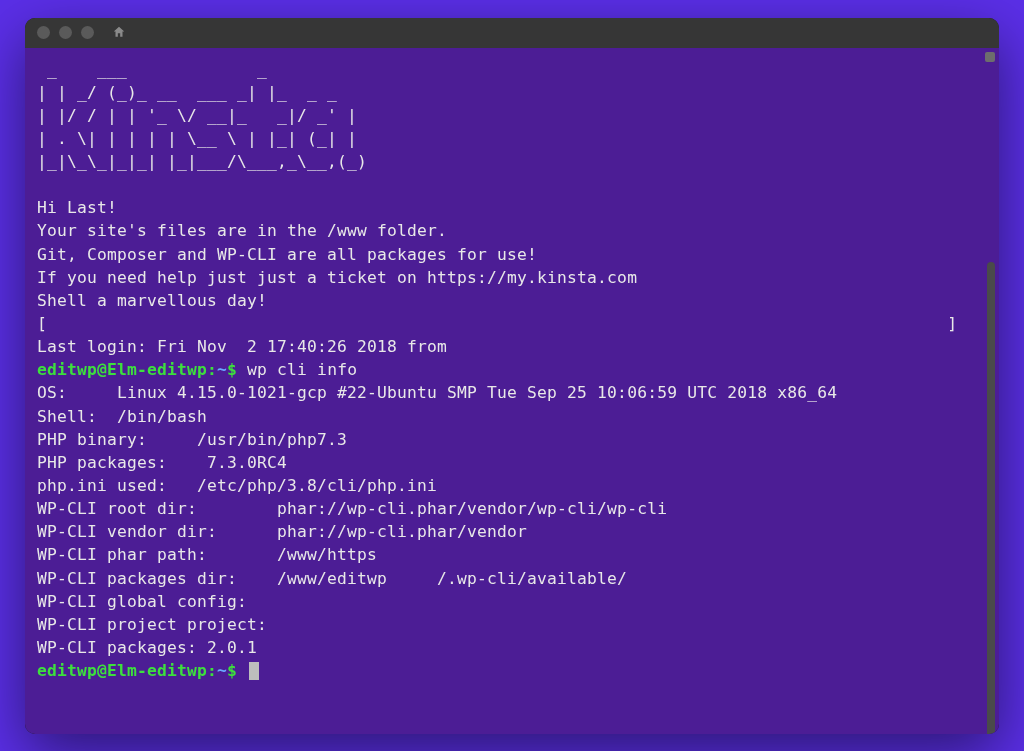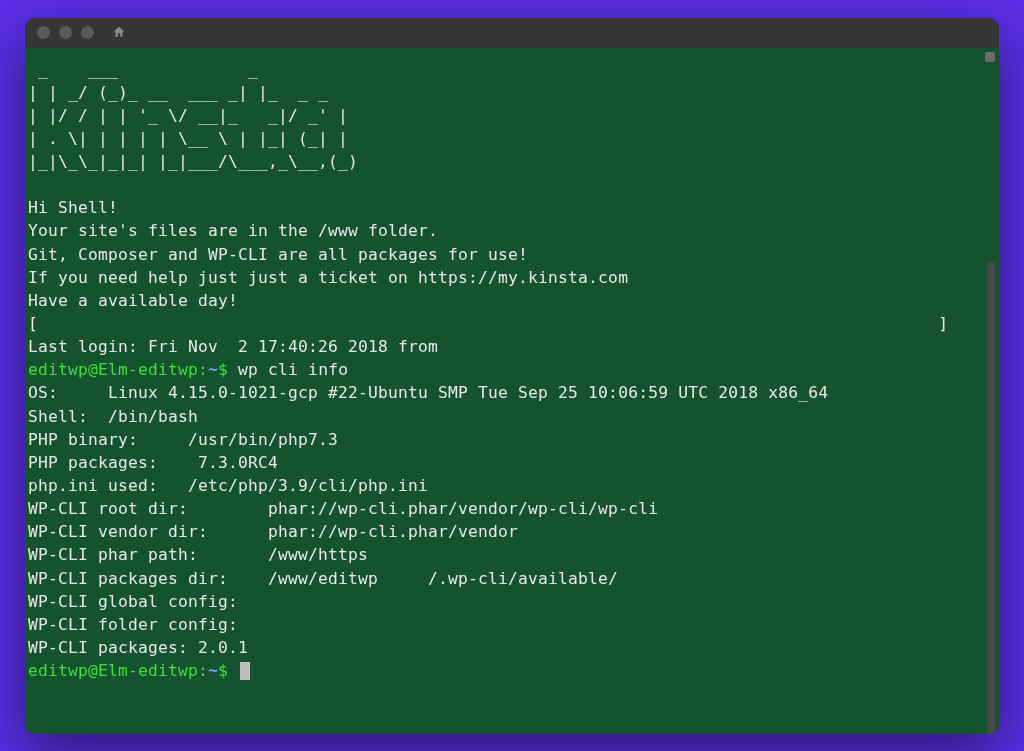--- a/index.html
+++ b/index.html
@@ -49,23 +49,23 @@
     background: #5a5a5a;
   }
   .home-icon {
     margin-left: 10px;
     color: #8a8a8a;
     font-size: 14px;
     line-height: 1;
   }
   .terminal-body {
     flex: 1;
-    background: #14532d;
+    background: #4c1d95;
     color: #e8e8e8;
-    padding: 10px 16px 10px 3px;
+    padding: 10px 16px 10px 12px;
     font-size: 16.3px;
     line-height: 1.42;
     white-space: pre;
     letter-spacing: 0.2px;
     font-weight: 500;
     position: relative;
     overflow: hidden;
   }
   .scrollbar-track {
     position: absolute;
@@ -87,21 +87,21 @@
     position: absolute;
     right: 0;
     top: 210px;
     width: 8px;
     height: 480px;
     background: #4a4a4a;
     border-radius: 4px;
   }
   .prompt {
     color: #3de03d;
-    font-weight: normal;
+    font-weight: bold;
   }
   .prompt-tilde {
     color: #6aa7ff;
     font-weight: bold;
   }
   .cmd {
     color: #e8e8e8;
   }
   .cursor {
     display: inline-block;
@@ -129,39 +129,39 @@
         </svg>
     </div>
   </div>
 
   <div class="terminal-body"><span> _    ___             _
 | | _/ (_)_ __  ___ _| |_  _ _
 | |/ / | | '_ \/ __|_   _|/ _' |
 | . \| | | | | \__ \ | |_| (_| |
 |_|\_\_|_|_| |_|___/\___,_\__,(_)</span>
 
-<span>Hi Shell!</span>
+<span>Hi Last!</span>
 <span>Your site's files are in the /www folder.</span>
 <span>Git, Composer and WP-CLI are all packages for use!</span>
 <span>If you need help just just a ticket on https://my.kinsta.com</span>
-<span>Have a available day!</span>
+<span>Shell a marvellous day!</span>
 <span>[</span>                                                                                          <span>]</span>
 <span>Last login: Fri Nov  2 17:40:26 2018 from</span>
 <span class="prompt"><span>editwp@Elm-editwp</span></span><span class="prompt">:</span><span class="prompt-tilde">~</span><span class="prompt">$</span> <span class="cmd">wp cli info</span>
 <span>OS:     Linux 4.15.0-1021-gcp #22-Ubuntu SMP Tue Sep 25 10:06:59 UTC 2018 x86_64</span>
 <span>Shell:  /bin/bash</span>
 <span>PHP binary:     /usr/bin/php7.3</span>
 <span>PHP packages:    7.3.0RC4</span>
-<span>php.ini used:   /etc/php/3.9/cli/php.ini</span>
+<span>php.ini used:   /etc/php/3.8/cli/php.ini</span>
 <span>WP-CLI root dir:        phar://wp-cli.phar/vendor/wp-cli/wp-cli</span>
 <span>WP-CLI vendor dir:      phar://wp-cli.phar/vendor</span>
 <span>WP-CLI phar path:       /www/https</span>
 <span>WP-CLI packages dir:    /www/editwp     /.wp-cli/available/</span>
 <span>WP-CLI global config:</span>
-<span>WP-CLI folder config:</span>
+<span>WP-CLI project project:</span>
 <span>WP-CLI packages: 2.0.1</span>
 <span class="prompt"><span>editwp@Elm-editwp</span></span><span class="prompt">:</span><span class="prompt-tilde">~</span><span class="prompt">$</span> <span class="cursor"></span></div>
 
   <div class="scrollbar-track">
     <div class="scrollbar-marker"></div>
     <div class="scrollbar-thumb"></div>
   </div>
 </div>
 
 </body></html>

